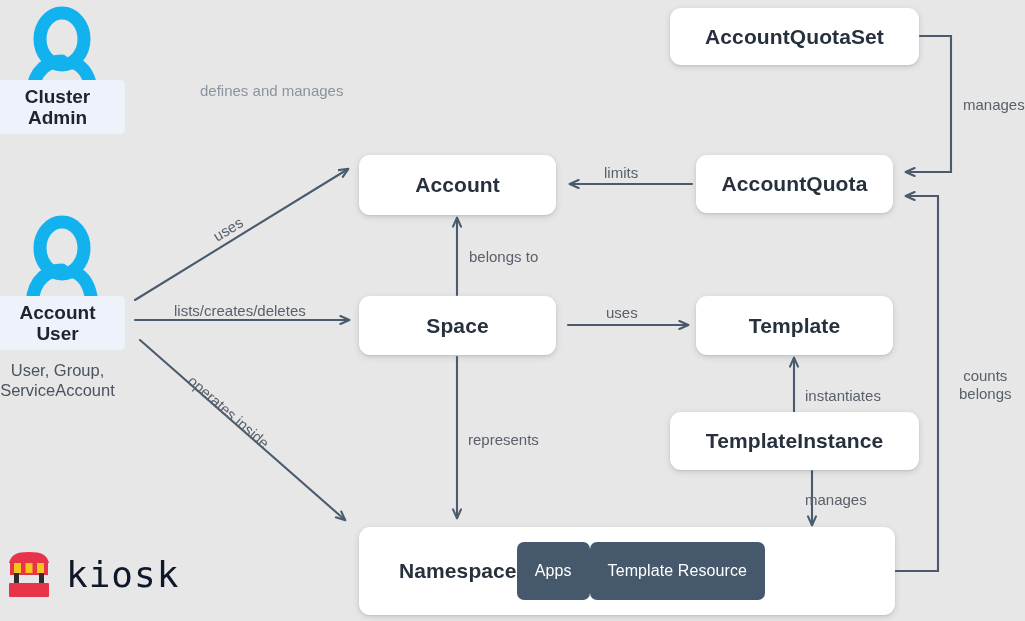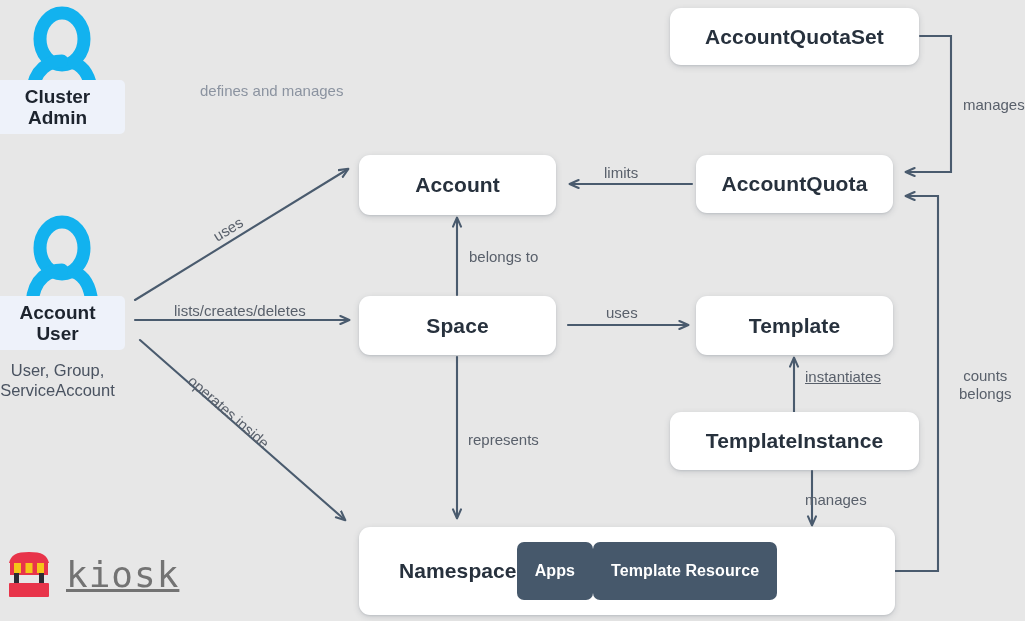--- a/index.html
+++ b/index.html
@@ -26,21 +26,21 @@
     font-weight:600;
     letter-spacing:.1px;
     box-sizing:border-box;
   }
   .node.ns{justify-content:flex-start;padding-left:40px;}
   .pill{
     background:#46586b;
     color:#ffffff;
     border-radius:7px;
     font-size:16px;
-    font-weight:700;
+    font-weight:400;
     padding:20px 18px;
     display:inline-flex;align-items:center;justify-content:center;
     white-space:nowrap;
     letter-spacing:.1px;
   }
 
   .actorbox{
     position:absolute;
     background:#eef2fa;
     border-radius:5px;
@@ -67,21 +67,21 @@
     font-weight:400;
     white-space:nowrap;
     line-height:1.18;
     text-align:center;
   }
   .elabel.faint{color:#8b93a0;margin-left:28px;}
 
   .kiosk-wrap{position:absolute;display:flex;align-items:center;gap:14px;}
   .kiosk-word{
     font-family:"DejaVu Sans Mono","Liberation Mono",monospace;
-    font-size:36px;color:#737373;letter-spacing:1px;font-weight:400;text-decoration:underline;
+    font-size:36px;color:#0f172a;letter-spacing:1px;font-weight:400;
   }
 </style>
 </head>
 <body>
 
 <div id="stage">
 
   <svg class="edges" viewBox="0 0 1025 621">
     <defs>
       <marker id="ah" markerWidth="12" markerHeight="12" refX="9.6" refY="5" orient="auto" markerUnits="userSpaceOnUse">
@@ -194,21 +194,21 @@
   <div class="elabel" style="left:196px;top:372px;transform:rotate(41deg);transform-origin:left top;">operates inside</div>
 
   <div class="elabel" style="left:604px;top:164px;">limits</div>
 
   <div class="elabel" style="left:469px;top:248px;">belongs to</div>
 
   <div class="elabel" style="left:606px;top:304px;">uses</div>
 
   <div class="elabel" style="left:468px;top:431px;">represents</div>
 
-  <div class="elabel" style="left:805px;top:368px;text-decoration:underline;">instantiates</div>
+  <div class="elabel" style="left:805px;top:387px;">instantiates</div>
 
   <div class="elabel" style="left:805px;top:491px;">manages</div>
 
   <div class="elabel" style="left:963px;top:96px;">manages</div>
 
   <div class="elabel" style="left:959px;top:367px;">
     <div>counts</div>
     <div>belongs</div>
   </div>
 

